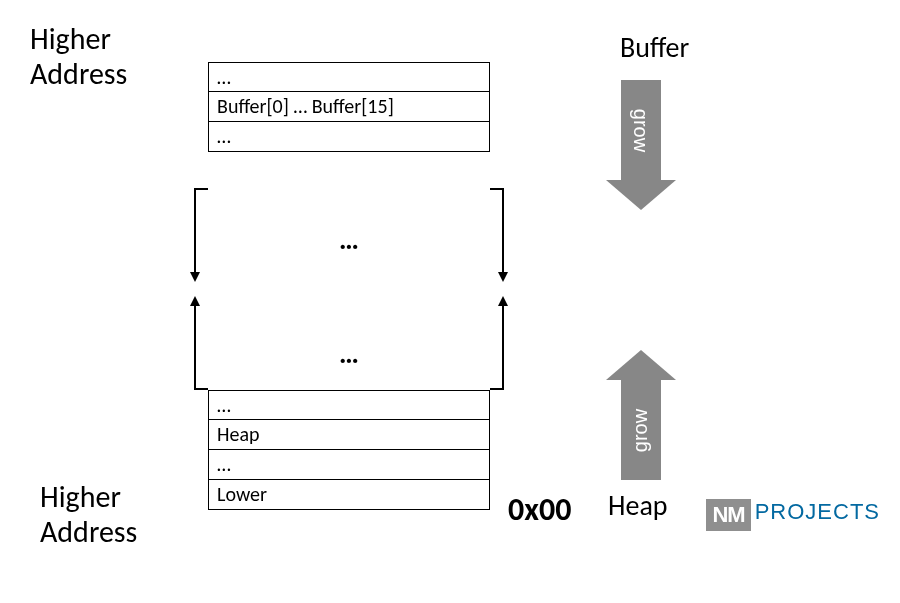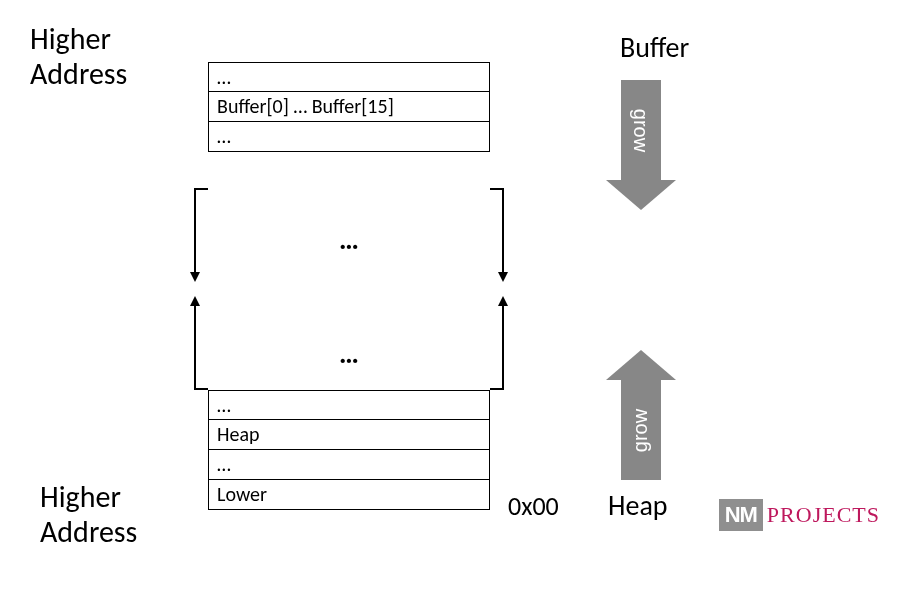--- a/index.html
+++ b/index.html
@@ -2,21 +2,21 @@
 <html><head>
 <meta charset="utf-8">
 <style>
   *{box-sizing:border-box;margin:0;padding:0;}
   html,body{width:900px;height:603px;background:#fff;font-family:"Segoe UI Light","Segoe UI",Calibri,Arial,sans-serif;color:#000;font-weight:300;}
   .canvas{position:relative;width:900px;height:543px;}
 
   .lbl{position:absolute;font-size:30px;line-height:1.15;}
   .higher{left:30px;top:22px;}
   .lower{left:40px;top:480px;}
-  .addr0{left:508px;top:492px;font-size:26px;}
+  .addr0{left:508px;top:492px;font-size:32px;font-weight:bold;}
   .stacklbl{left:620px;top:32px;font-size:28px;font-weight:400;}
   .heaplbl{left:608px;top:490px;font-size:28px;font-weight:400;}
 
   .table{position:absolute;left:208px;width:282px;}
   .table.top{top:62px;}
   .table.bot{top:390px;}
   .cell{border:1px solid #000;border-top:none;font-size:20px;padding:3px 8px;min-height:30px;line-height:1.1;}
   .cell.first{border-top:1px solid #000;}
 
   .dots{position:absolute;left:208px;width:282px;text-align:center;font-size:28px;font-weight:700;}
@@ -33,23 +33,23 @@
 
   
   .grow{position:absolute;left:606px;width:70px;}
   .grow .shaft{position:absolute;left:15px;width:40px;background:#878787;display:flex;align-items:center;justify-content:center;}
   .grow .shaft span{transform:rotate(-90deg);color:#fff;font-size:20px;font-family:"Segoe UI",Arial,sans-serif;font-weight:400;}
   .grow.dn .shaft span{transform:rotate(90deg);}
   .grow .head{position:absolute;left:0;width:0;height:0;border-left:35px solid transparent;border-right:35px solid transparent;}
   .grow.dn .head{border-top:30px solid #878787;}
   .grow.up .head{border-bottom:30px solid #878787;}
 
-  .logo{position:absolute;right:20px;bottom:12px;display:flex;align-items:center;gap:4px;}
+  .logo{position:absolute;right:20px;bottom:12px;display:flex;gap:4px;}
   .logo .nm{background:#8f8f8f;color:#fff;font-weight:700;font-family:Arial,sans-serif;font-size:22px;padding:3px 6px;letter-spacing:-1px;}
-  .logo .pj{color:#be185d;font-family:Liberation Serif, serif;font-size:22px;font-weight:400;letter-spacing:1px;}
+  .logo .pj{color:#0369a1;font-family:Liberation Sans, sans-serif;font-size:22px;font-weight:400;letter-spacing:1px;}
 </style>
 </head>
 <body>
 
 <div class="canvas">
 
   <div class="lbl higher" style="white-space:pre-line;">Higher
 Address</div>
   <div class="lbl lower" style="white-space:pre-line;">Higher
 Address</div>

